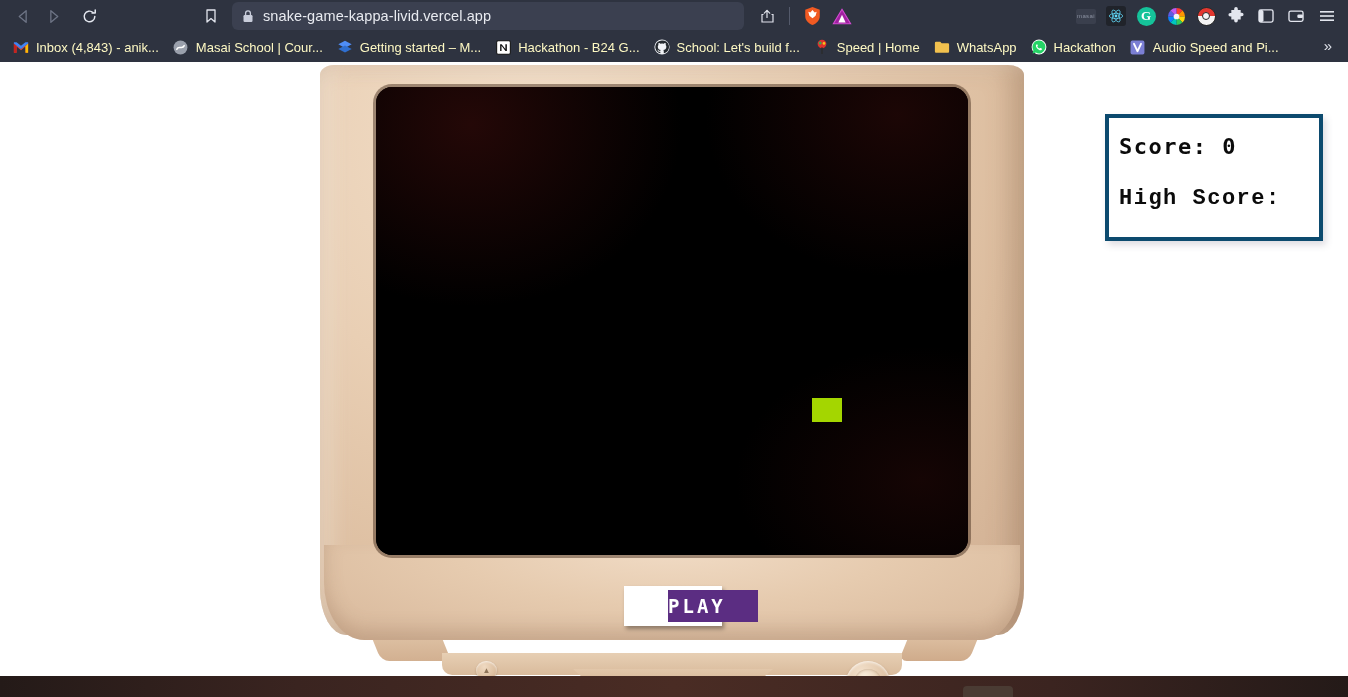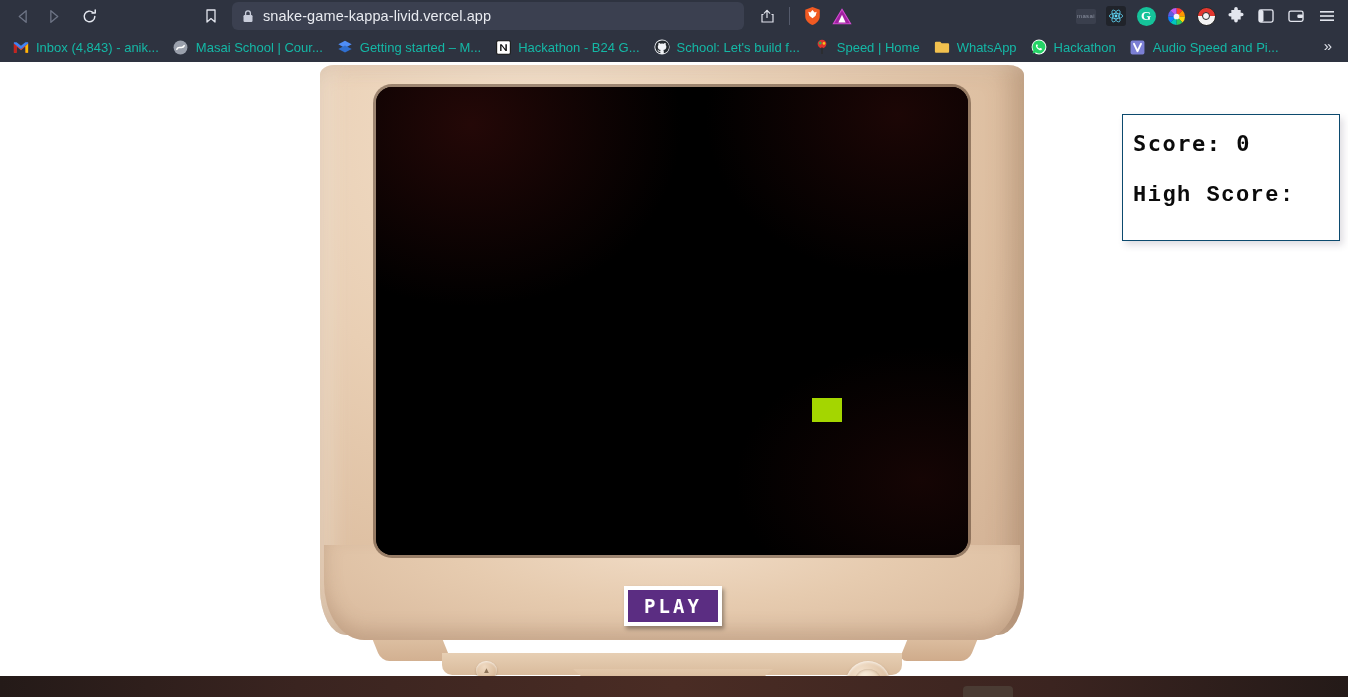--- a/index.html
+++ b/index.html
@@ -139,21 +139,21 @@
     cursor: pointer;
     flex: 0 0 auto;
   }
   .bm-icon {
     width: 16px; height: 16px;
     margin-right: 7px;
     display: flex; align-items: center; justify-content: center;
     flex: 0 0 auto;
   }
   .bm-label {
-    color: #14b8a6;
+    color: #fef9c3;
     font-size: 13px;
     white-space: nowrap;
   }
   #bookmarks-overflow {
     margin-left: auto;
     color: #dfe2ea;
     font-size: 15px;
     padding: 0 10px 3px 10px;
     cursor: pointer;
   }
@@ -272,21 +272,21 @@
     width: 98px; height: 40px;
     background: #ffffff;
     padding: 4px;
     cursor: pointer;
     box-shadow: 2px 3px 4px rgba(0,0,0,.35);
     z-index: 6;
   }
   #play-inner {
     width: 100%; height: 100%;
     background: #5b2d82;
-    display: flex; align-items: center; justify-content: center;
+    display: flex; align-items: center; justify-content: flex-start; margin-left: 40px;
   }
   #play-label {
     color: #ffffff;
     font-family: "DejaVu Sans Mono", monospace;
     font-size: 19px;
     font-weight: bold;
     letter-spacing: 3px;
   }
 
   
@@ -333,24 +333,23 @@
     box-shadow: inset 0 0 3px rgba(150,115,85,.6);
     display: flex; align-items: center; justify-content: center;
   }
 
   
   #score-panel {
     position: absolute;
     left: 1105px; top: 52px;
     width: 218px; height: 127px;
     background: #ffffff;
-    border: 1px solid #0c4a6e;
+    border: 4px solid #0c4a6e;
     box-shadow: 3px 4px 7px rgba(70,60,90,.18);
     padding: 16px 0 0 10px;
-    margin-left: 17px;
   }
   .score-line {
     font-family: "DejaVu Sans Mono", monospace;
     font-size: 22px;
     font-weight: bold;
     color: #0b0b0b;
     letter-spacing: 1.5px;
     white-space: nowrap;
   }
   #score-line-2 { margin-top: 27px; font-family: Liberation Mono, monospace; }

